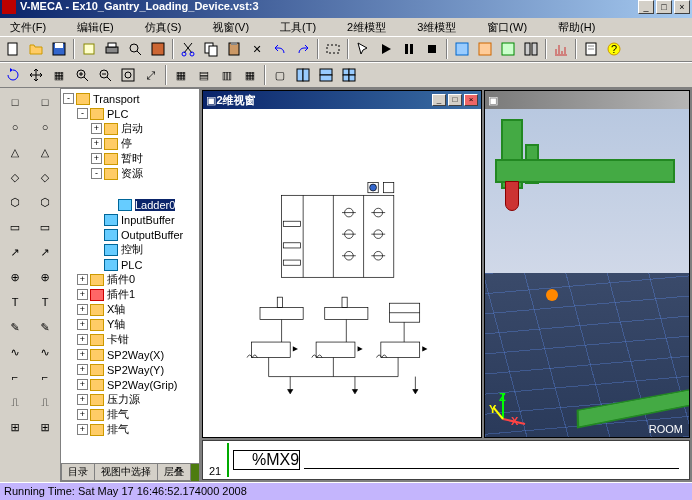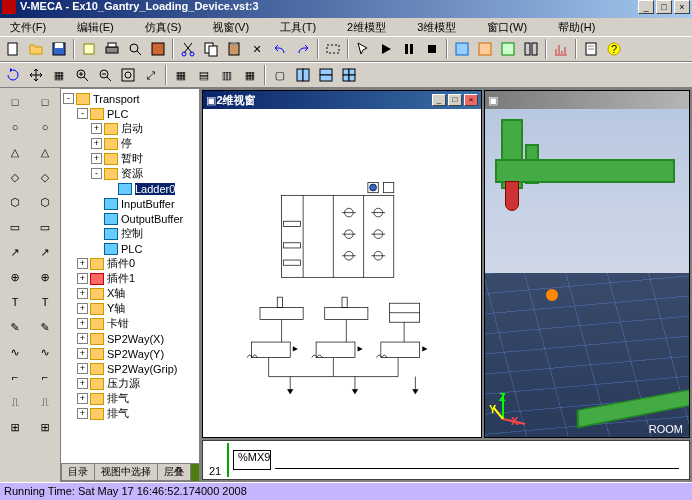--- a/index.html
+++ b/index.html
@@ -29,21 +29,21 @@
 .tree-node { display: flex; align-items: center; height: 15px; white-space: nowrap; }
 .tree-node .exp { width: 11px; height: 11px; border: 1px solid #808080; margin-right: 2px; text-align: center; line-height: 8px; font-size: 9px; background: #fff; color: #000; }
 .tree-node .noexp { width: 11px; height: 11px; margin-right: 2px; }
 .tree-node .ico { width: 14px; height: 12px; margin-right: 3px; display: inline-block; }
 .ico-folder { background: #fc6; border: 1px solid #c90; }
 .ico-leaf { background: #6cf; border: 1px solid #069; }
 .ico-red { background: #f66; border: 1px solid #c00; }
 .tree-node.sel span.lbl { background: #0a246a; color: #fff; }
 .indent1 { padding-left: 14px; }
 .indent2 { padding-left: 28px; }
-.indent3 { padding-left: 42px; }
+.indent3 { padding-left: 42px; margin-top: 16px; }
 
 .tree-tabs { height: 18px; background: #4d7c0f; display: flex; border-top: 1px solid #808080; }
 .tree-tabs .tab { padding: 1px 6px; border: 1px solid #808080; border-top: none; background: #d4d0c8; margin-right: -1px; font-size: 10px; }
 
 .canvas-area { flex: 1; display: flex; flex-direction: column; background: #808080; padding: 2px; gap: 2px; }
 .panels-row { flex: 1; display: flex; gap: 2px; overflow: hidden; }
 
 .subwin { display: flex; flex-direction: column; border: 1px solid #000; }
 .subwin .hdr { height: 18px; background: linear-gradient(to right, #0a246a, #3a6ea5); color: #fff; display: flex; align-items: center; padding: 0 3px; }
 .subwin .hdr.inactive { background: linear-gradient(to right, #7a7a7a, #b5b5b5); }
@@ -67,21 +67,21 @@
 .ball { position: absolute; top: 55%; left: 30%; width: 12px; height: 12px; border-radius: 50%; background: #f80; }
 .axes { position: absolute; bottom: 8px; left: 8px; font-weight: bold; }
 .axes .z { color: #0f0; position: absolute; bottom: 26px; left: 6px; }
 .axes .y { color: #ff0; position: absolute; bottom: 14px; left: -4px; }
 .axes .x { color: #f44; position: absolute; bottom: 2px; left: 18px; }
 .axes svg { position: absolute; bottom: 0; left: 0; }
 .roomlbl { position: absolute; bottom: 2px; right: 6px; color: #fff; font-weight: normal; margin-left: 48px; }
 
 .bottom-strip { height: 40px; background: #fff; border: 1px solid #404040; display: flex; align-items: center; padding: 2px 6px; }
 .ladder-num { width: 20px; text-align: right; padding-right: 12px; border-right: 2px solid #0a0; height: 100%; display: flex; align-items: flex-end; }
-.ladder-var { margin-left: 4px; font-size: 11px; }
+.ladder-var { margin-left: 18px; font-size: 16px; }
 .ladder-line { height: 1px; background: #000; flex: 1; margin: 0 4px; align-self: flex-end; margin-bottom: 8px; }
 
 .statusbar { height: 18px; background: #c4b5fd; border-top: 1px solid #fff; padding: 2px 4px; }
 </style>
 </head>
 <body>
 
 <div class="titlebar">
   <span class="icon"></span>
   <span class="title">V-MECA - Ex10_Gantry_Loading_Device.vst:3</span>

